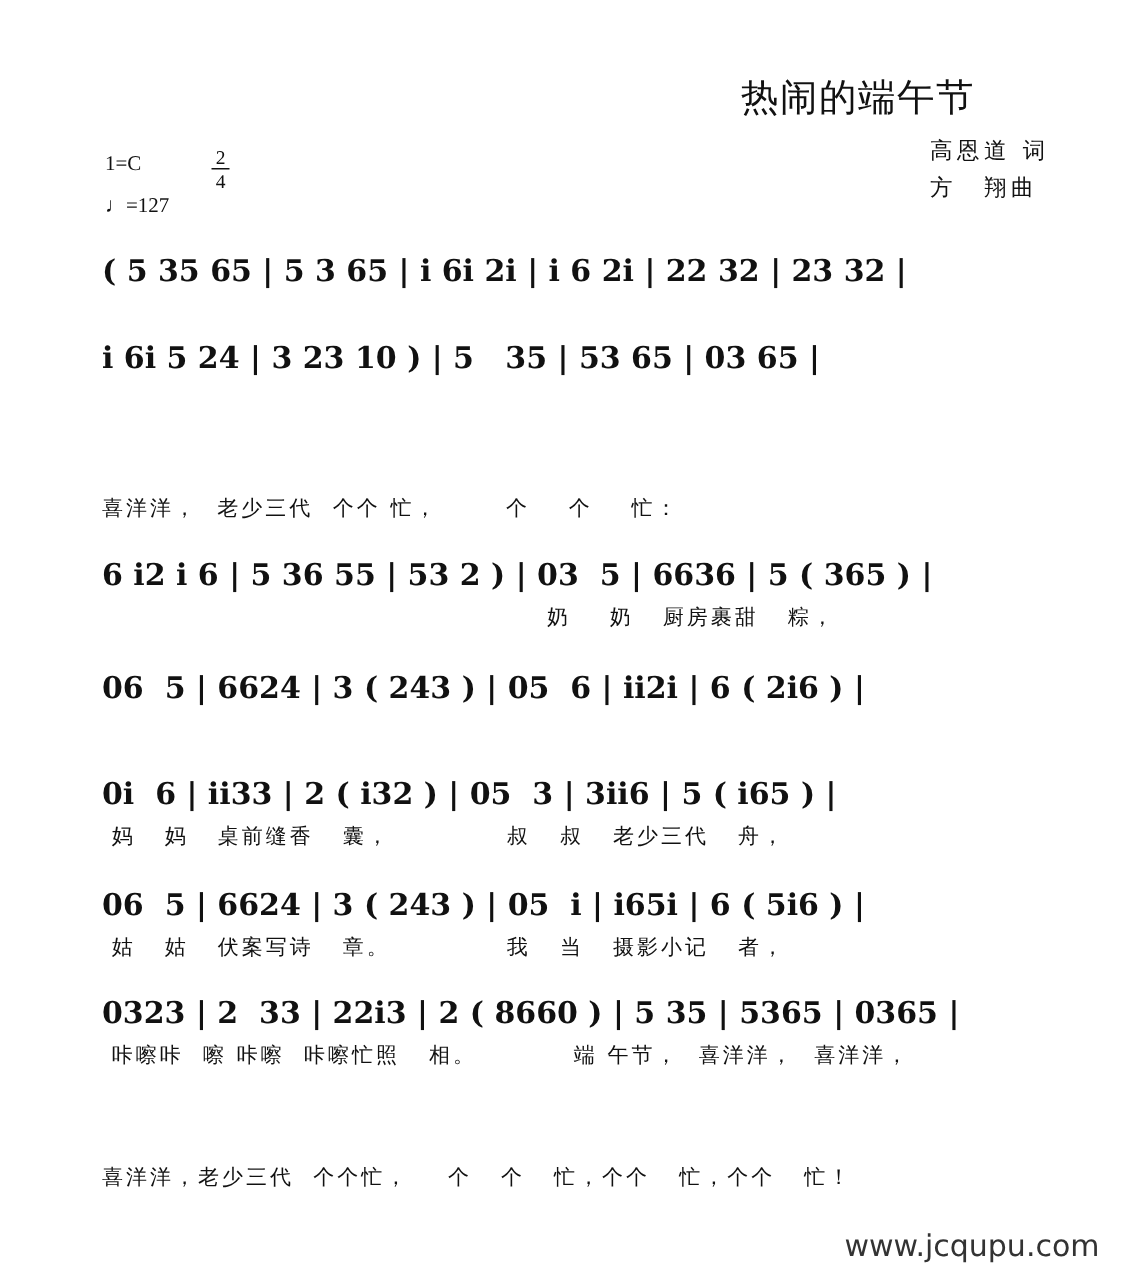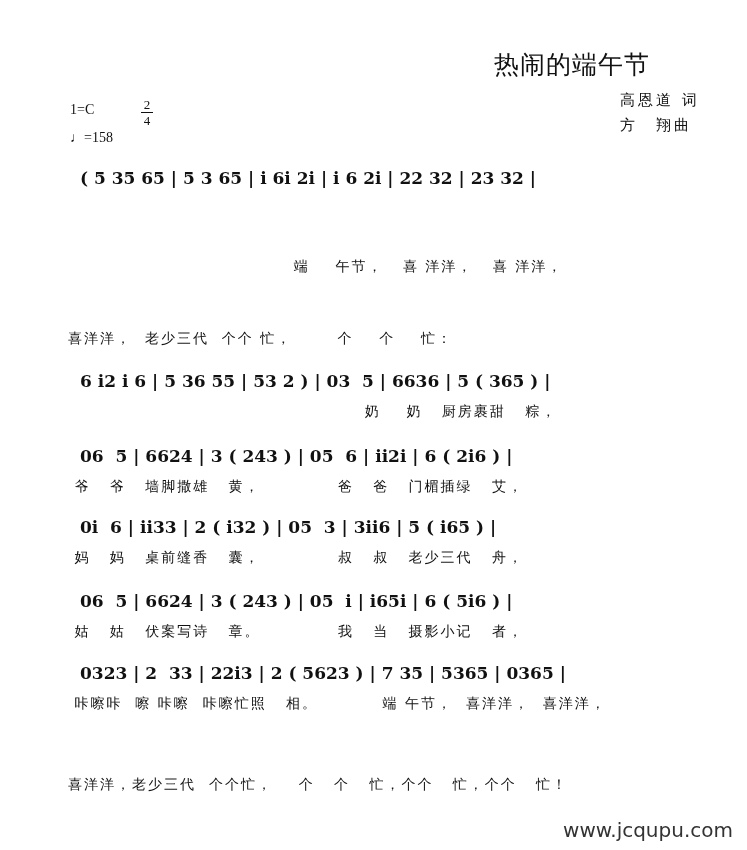--- a/index.html
+++ b/index.html
@@ -4,71 +4,70 @@
 <style>
   html,body{margin:0;padding:0;background:#fff;}
   body{width:747px;height:850px;position:relative;overflow:hidden;font-family:"DejaVu Serif",serif;color:#111;}
   .title{position:absolute;left:0;width:650px;top:48px;text-align:right;font-family:"DejaVu Sans",sans-serif;font-size:25px;letter-spacing:1px;}
   .key{position:absolute;left:70px;top:102px;font-family:"Liberation Serif",serif;font-size:14px;line-height:16px;}
   .key .frac{position:absolute;left:34px;top:-4px;text-align:center;font-size:13px;line-height:13px;width:12px;margin-left:37px;}
   .key .frac .bar{display:block;border-top:1px solid #111;margin:1px 0;}
   .tempo{position:absolute;left:70px;top:130px;font-family:"Liberation Serif",serif;font-size:14px;}
   .credits{position:absolute;left:620px;top:88px;font-family:"DejaVu Sans",sans-serif;font-size:15px;line-height:25px;letter-spacing:3px;}
   .row{position:absolute;left:68px;width:632px;height:60px;}
-  .notes{position:absolute;left:12px;top:0;height:26px;width:632px;font-weight:bold;font-size:17px;white-space:pre;font-family:"DejaVu Serif",serif;}
+  .notes{position:absolute;left:0;top:0;height:26px;width:632px;font-weight:bold;font-size:20px;white-space:pre;font-family:"DejaVu Serif",serif;}
   .lyrics{position:absolute;left:0;top:32px;height:22px;width:632px;font-family:"DejaVu Sans",sans-serif;font-size:14px;white-space:pre;letter-spacing:2px;}
   .watermark{position:absolute;right:14px;top:818px;font-family:"DejaVu Sans",sans-serif;font-size:20px;color:#333;margin-left:46px;}
 </style>
 </head>
 <body>
 
 <div class="title">热闹的端午节</div>
 
 <div class="key">
   <span>1=C</span>
   <span class="frac">
     <span>2</span>
     <span class="bar"></span>
     <span>4</span>
   </span>
 </div>
-<div class="tempo">♩=158</div>
+<div class="tempo">♩=127</div>
 
 <div class="credits">
   <div>高恩道 词</div>
   <div>方　翔曲</div>
 </div>
 
 <div class="row" style="top:168px">
   <div class="notes">( 5 35 65 | 5 3 65 | i 6i 2i | i 6 2i | 22 32 | 23 32 |</div>
   <div class="lyrics"></div>
 </div>
 <div class="row" style="top:226px">
-  <div class="lyrics">                                   端    午节，   喜 洋洋，   喜 洋洋，</div>
+  <div class="notes">i 6i 5 24 | 3 23 10 ) | 5   35 | 53 65 | 03 65 |</div>
 </div>
 <div class="row" style="top:298px">
   <div class="lyrics">喜洋洋，  老少三代  个个 忙，       个    个    忙：</div>
 </div>
 <div class="row" style="top:371px">
   <div class="notes">6 i2 i 6 | 5 36 55 | 53 2 ) | 03  5 | 6636 | 5 ( 365 ) |</div>
   <div class="lyrics">                                              奶    奶   厨房裹甜   粽，</div>
 </div>
 <div class="row" style="top:446px">
   <div class="notes">06  5 | 6624 | 3 ( 243 ) | 05  6 | ii2i | 6 ( 2i6 ) |</div>
-  <div class="lyrics"> 爷   爷   墙脚撒雄   黄，            爸   爸   门楣插绿   艾，</div>
 </div>
 <div class="row" style="top:517px">
   <div class="notes">0i  6 | ii33 | 2 ( i32 ) | 05  3 | 3ii6 | 5 ( i65 ) |</div>
   <div class="lyrics"> 妈   妈   桌前缝香   囊，            叔   叔   老少三代   舟，</div>
 </div>
 <div class="row" style="top:591px">
   <div class="notes">06  5 | 6624 | 3 ( 243 ) | 05  i | i65i | 6 ( 5i6 ) |</div>
   <div class="lyrics"> 姑   姑   伏案写诗   章。            我   当   摄影小记   者，</div>
 </div>
 <div class="row" style="top:663px">
-  <div class="notes">0323 | 2  33 | 22i3 | 2 ( 5623 ) | 7 35 | 5365 | 0365 |</div>
+  <div class="notes">0323 | 2  33 | 22i3 | 2 ( 8660 ) | 5 35 | 5365 | 0365 |</div>
   <div class="lyrics"> 咔嚓咔  嚓 咔嚓  咔嚓忙照   相。          端 午节，  喜洋洋，  喜洋洋，</div>
 </div>
 <div class="row" style="top:744px">
   <div class="lyrics">喜洋洋，老少三代  个个忙，    个   个   忙，个个   忙，个个   忙！</div>
 </div>
 
 <div class="watermark">www.jcqupu.com</div>
 
 </body></html>

